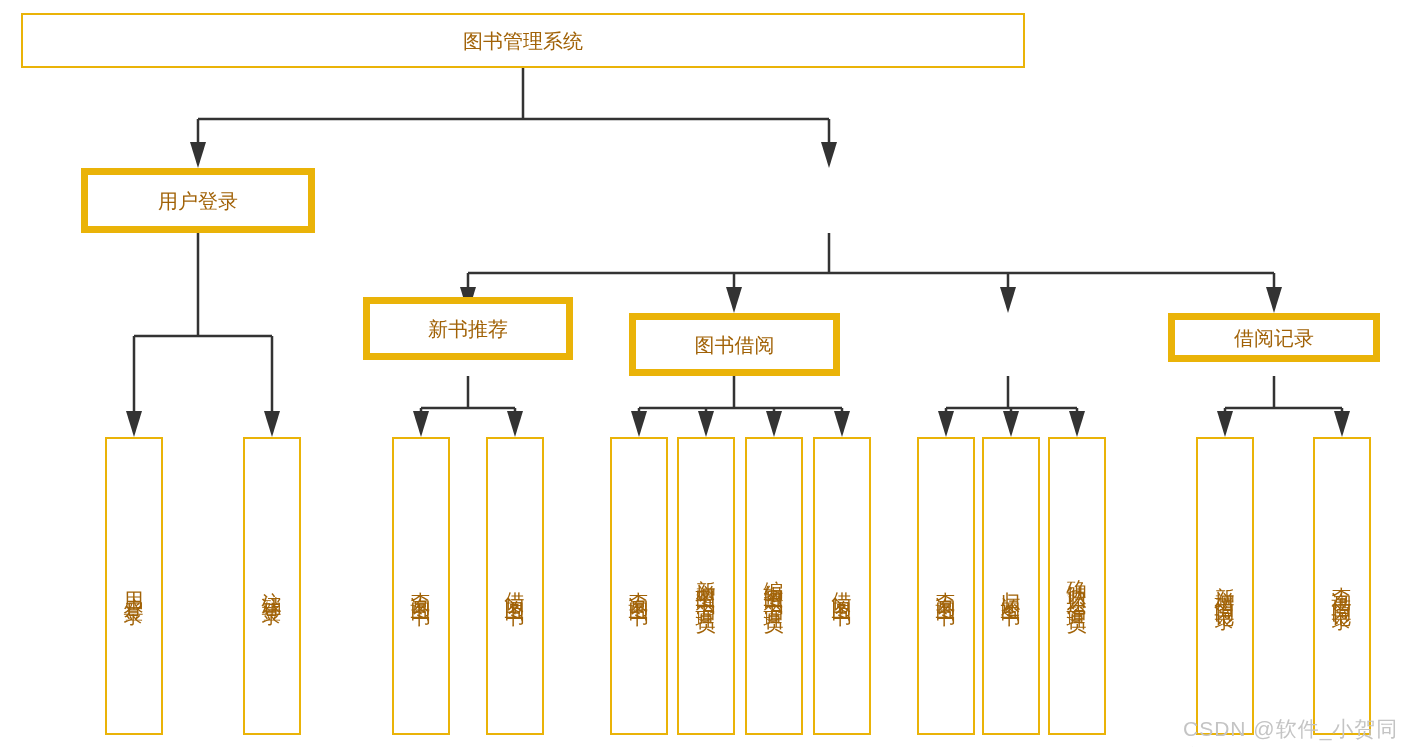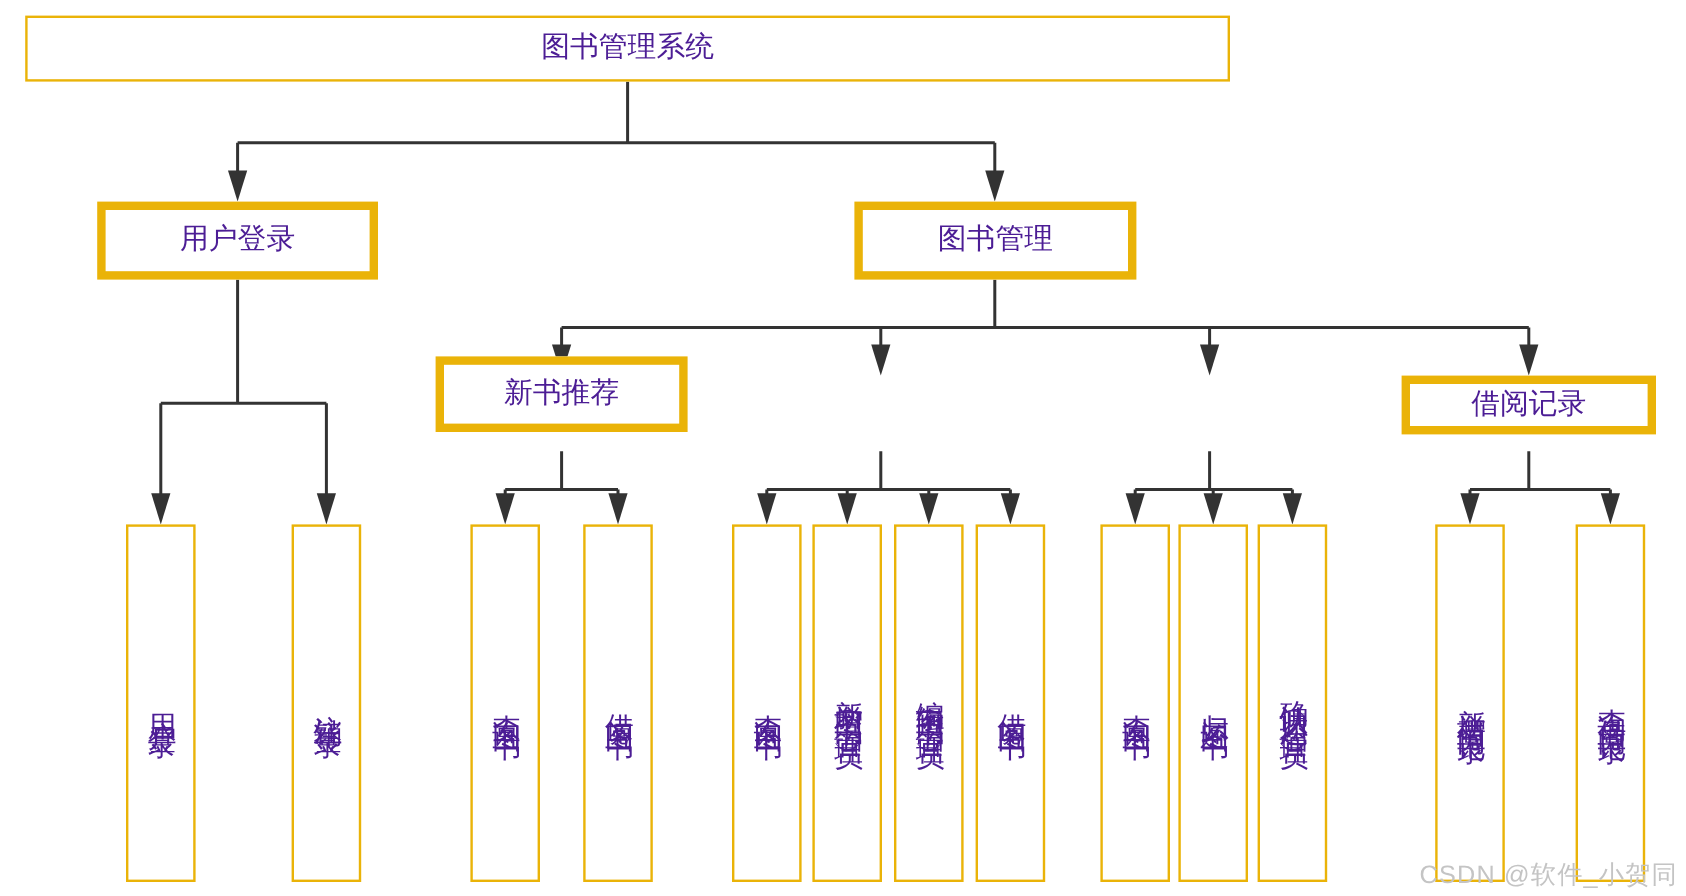--- a/index.html
+++ b/index.html
@@ -14,25 +14,25 @@
   .connectors {
     position: absolute;
     left: 0; top: 0;
     width: 1405px; height: 747px;
   }
   .node {
     position: absolute;
     box-sizing: border-box;
     background: #ffffff;
     border: 7px solid #eab308;
-    color: #4c1d95;
+    color: #a16207;
     display: flex;
     align-items: center;
     justify-content: center;
-    font-size: 24px;
+    font-size: 20px;
     line-height: 1.1;
     white-space: nowrap;
   }
   .node.root { border-width: 2px; }
   .node.leaf {
     writing-mode: vertical-rl;
     text-orientation: mixed;
     letter-spacing: 5px;
     border-width: 2.5px;
     white-space: normal;
@@ -79,23 +79,23 @@
       <polygon points="1003,411 1019,411 1011,437"></polygon>
       <polygon points="1069,411 1085,411 1077,437"></polygon>
       <polygon points="1217,411 1233,411 1225,437"></polygon>
       <polygon points="1334,411 1350,411 1342,437"></polygon>
     </g>
   </svg>
 
   <div class="node root" style="left:21px; top:13px; width:1004px; height:55px;">图书管理系统</div>
 
   <div class="node" style="left:81px; top:168px; width:234px; height:65px;">用户登录</div>
-  <div class="node" style="left:712px; top:168px; width:235px; height:65px;">图书管理</div>
 
   <div class="node" style="left:363px; top:297px; width:210px; height:63px;">新书推荐</div>
+  <div class="node" style="left:629px; top:313px; width:211px; height:63px;">图书借阅</div>
   <div class="node" style="left:1168px; top:313px; width:212px; height:49px;">借阅记录</div>
 
   <div class="node leaf" style="left:105px; top:437px; width:58px; height:298px;">用户登录</div>
   <div class="node leaf" style="left:243px; top:437px; width:58px; height:298px;">注销登录</div>
 
   <div class="node leaf" style="left:392px; top:437px; width:58px; height:298px;">查询图书</div>
   <div class="node leaf" style="left:486px; top:437px; width:58px; height:298px;">借阅图书</div>
 
   <div class="node leaf" style="left:610px; top:437px; width:58px; height:298px;">查询图书</div>
   <div class="node leaf" style="left:677px; top:437px; width:58px; height:298px;">新增图书（管理员）</div>

